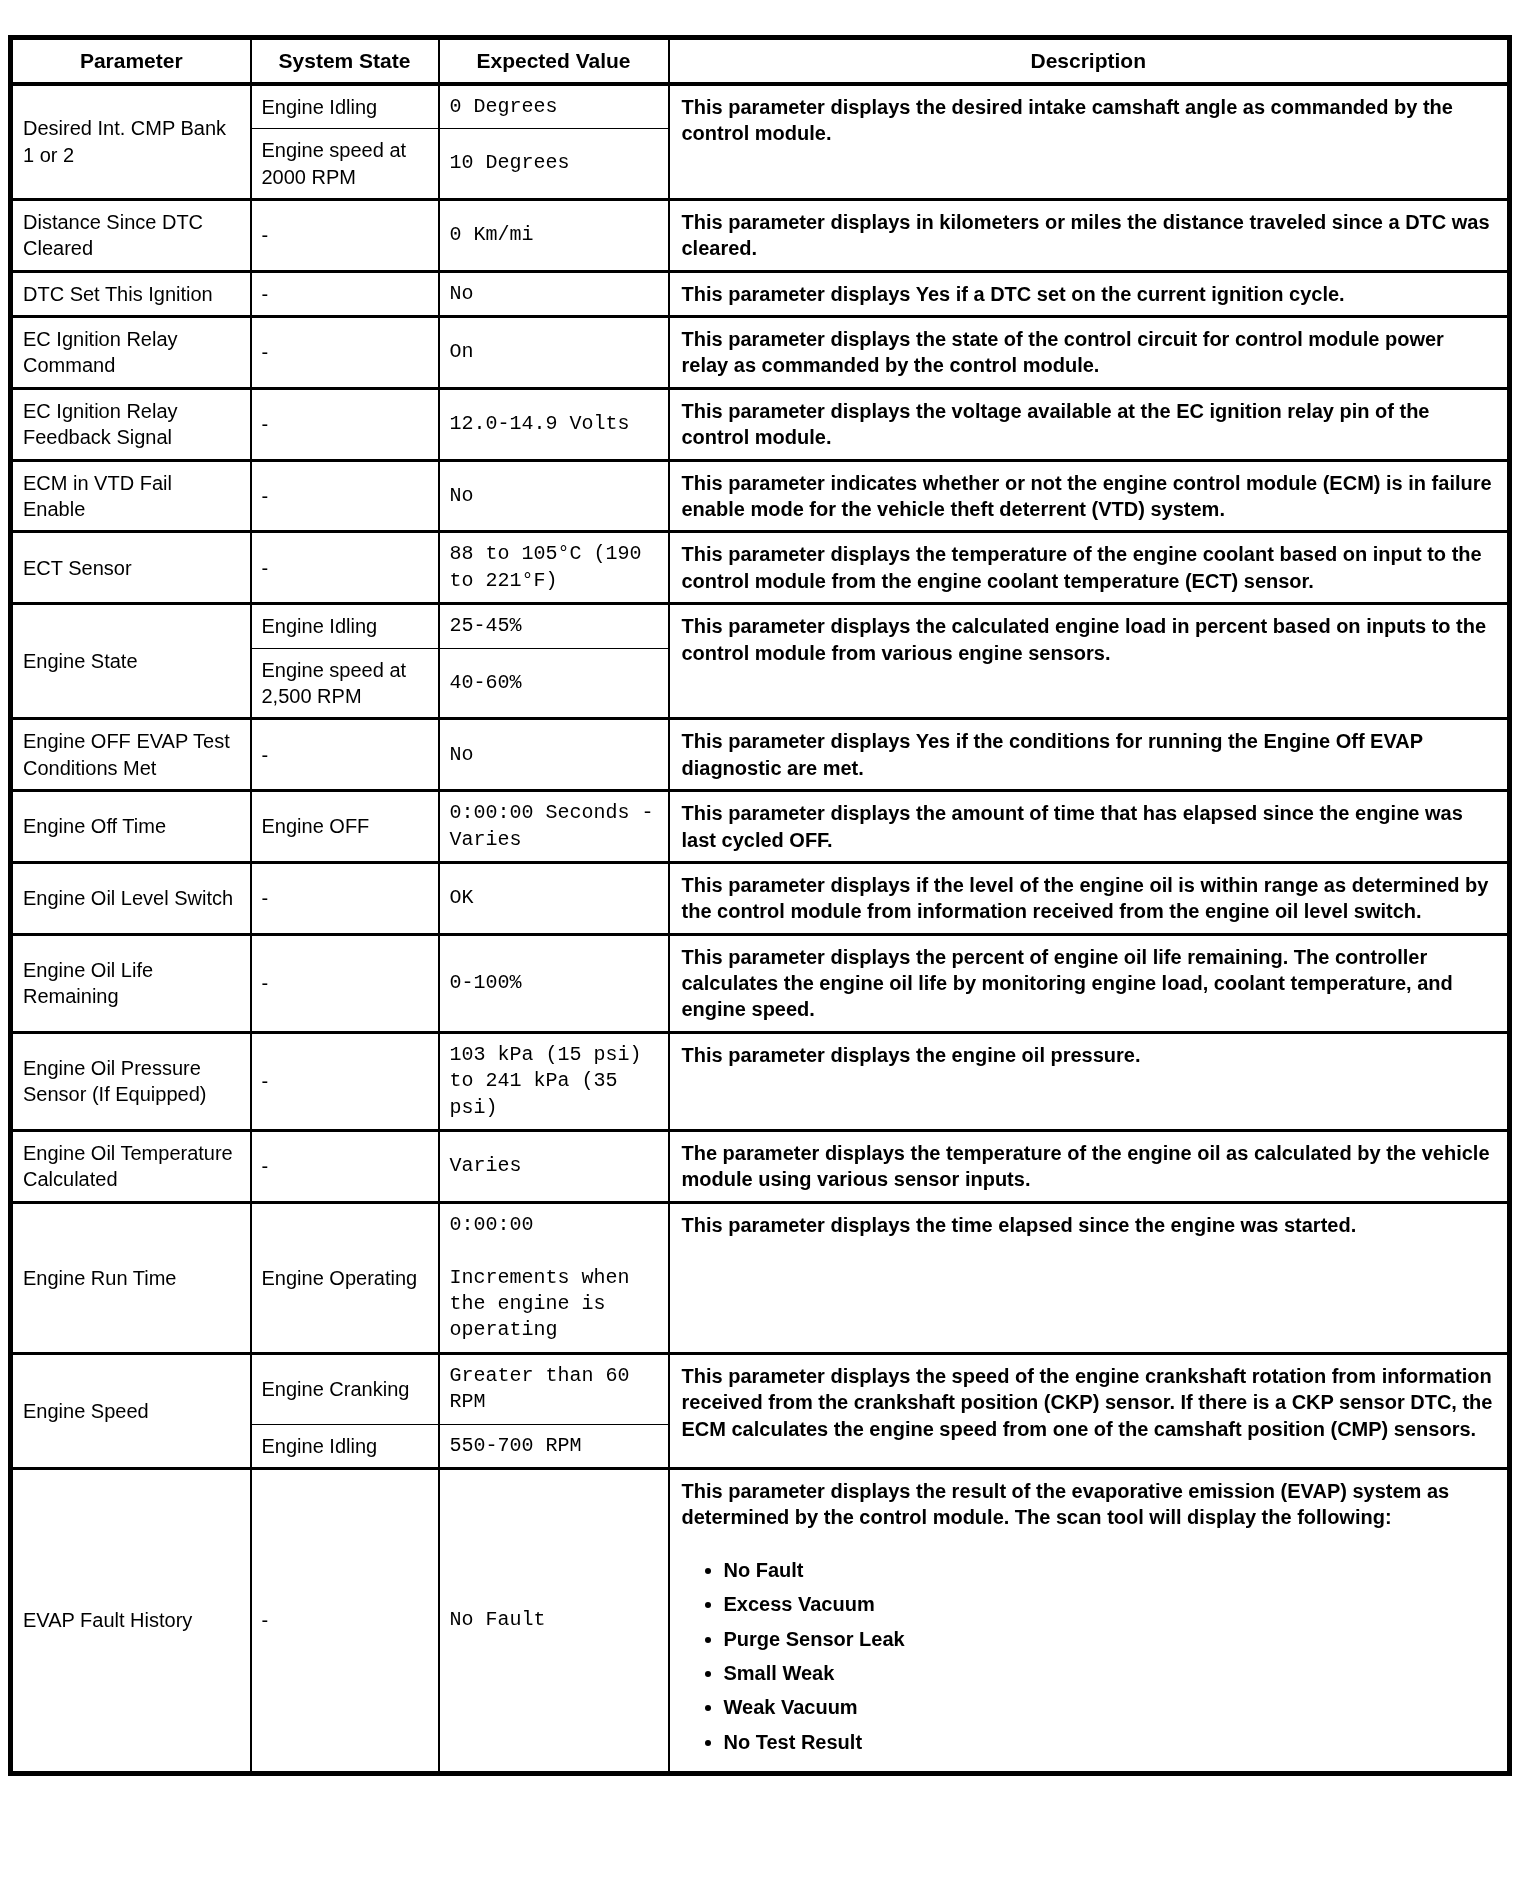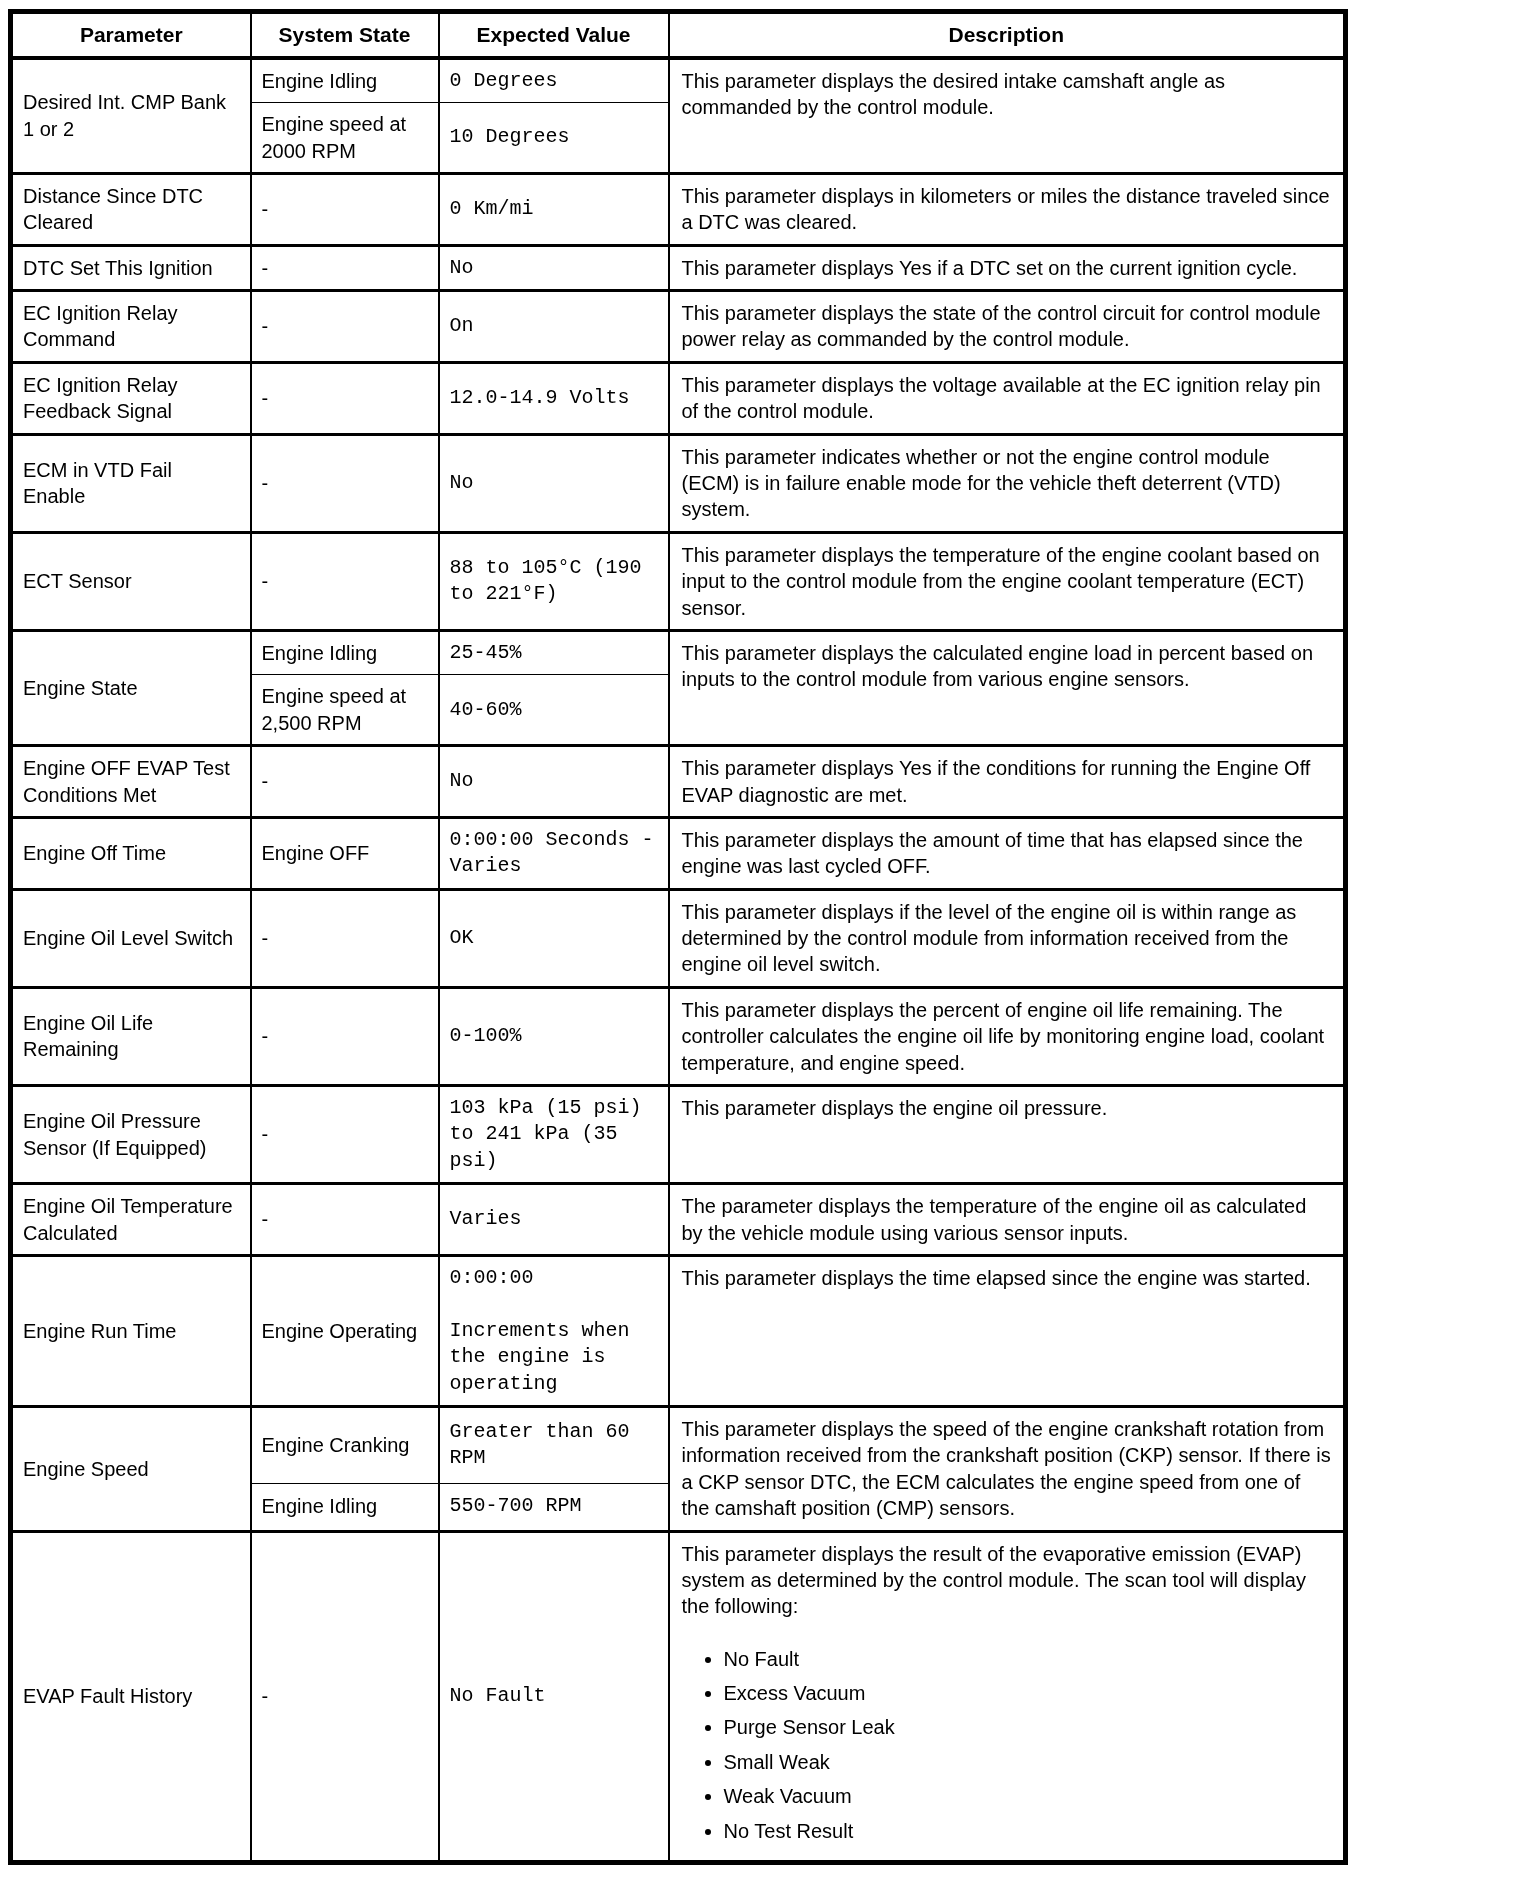--- a/index.html
+++ b/index.html
@@ -7,25 +7,26 @@
     width: 1520px;
     min-height: 1884px;
     box-sizing: border-box;
     padding: 9px 8px;
     background: #ffffff;
     font-family: "Liberation Sans", "DejaVu Sans", sans-serif;
     color: #000000;
   }
   table.data-table {
     border-collapse: collapse;
-    width: 1340px;
+    width: 1504px;
     table-layout: fixed;
     border: 5px solid #000000;
     font-size: 20px;
     line-height: 1.32;
+    margin-top: 26px;
   }
   col.c-param { width: 240px; }
   col.c-state { width: 188px; }
   col.c-value { width: 230px; }
   col.c-desc  { width: auto; }
   th {
     border: 2px solid #000000;
     border-bottom: 4px solid #000000;
     font-weight: bold;
     font-size: 21px;
@@ -38,20 +39,21 @@
     padding: 8px 10px;
     vertical-align: middle;
     word-wrap: break-word;
   }
   tr.rowstart > td { border-top: 3px solid #000000; }
   td.above-sub { border-bottom: 1px solid #000000; }
   tr.subrow > td.sub-cell { border-top: 1px solid #000000; }
   td.col-desc {
     vertical-align: top;
     padding: 8px 12px;
+    font-weight: bold;
   }
   td.col-value { white-space: pre-line; font-family: Liberation Mono, monospace; }
   td.col-desc ul {
     margin: 26px 0 6px 18px;
     padding-left: 24px;
   }
   td.col-desc li { margin: 8px 0; }
 </style>
 </head>
 <body>

